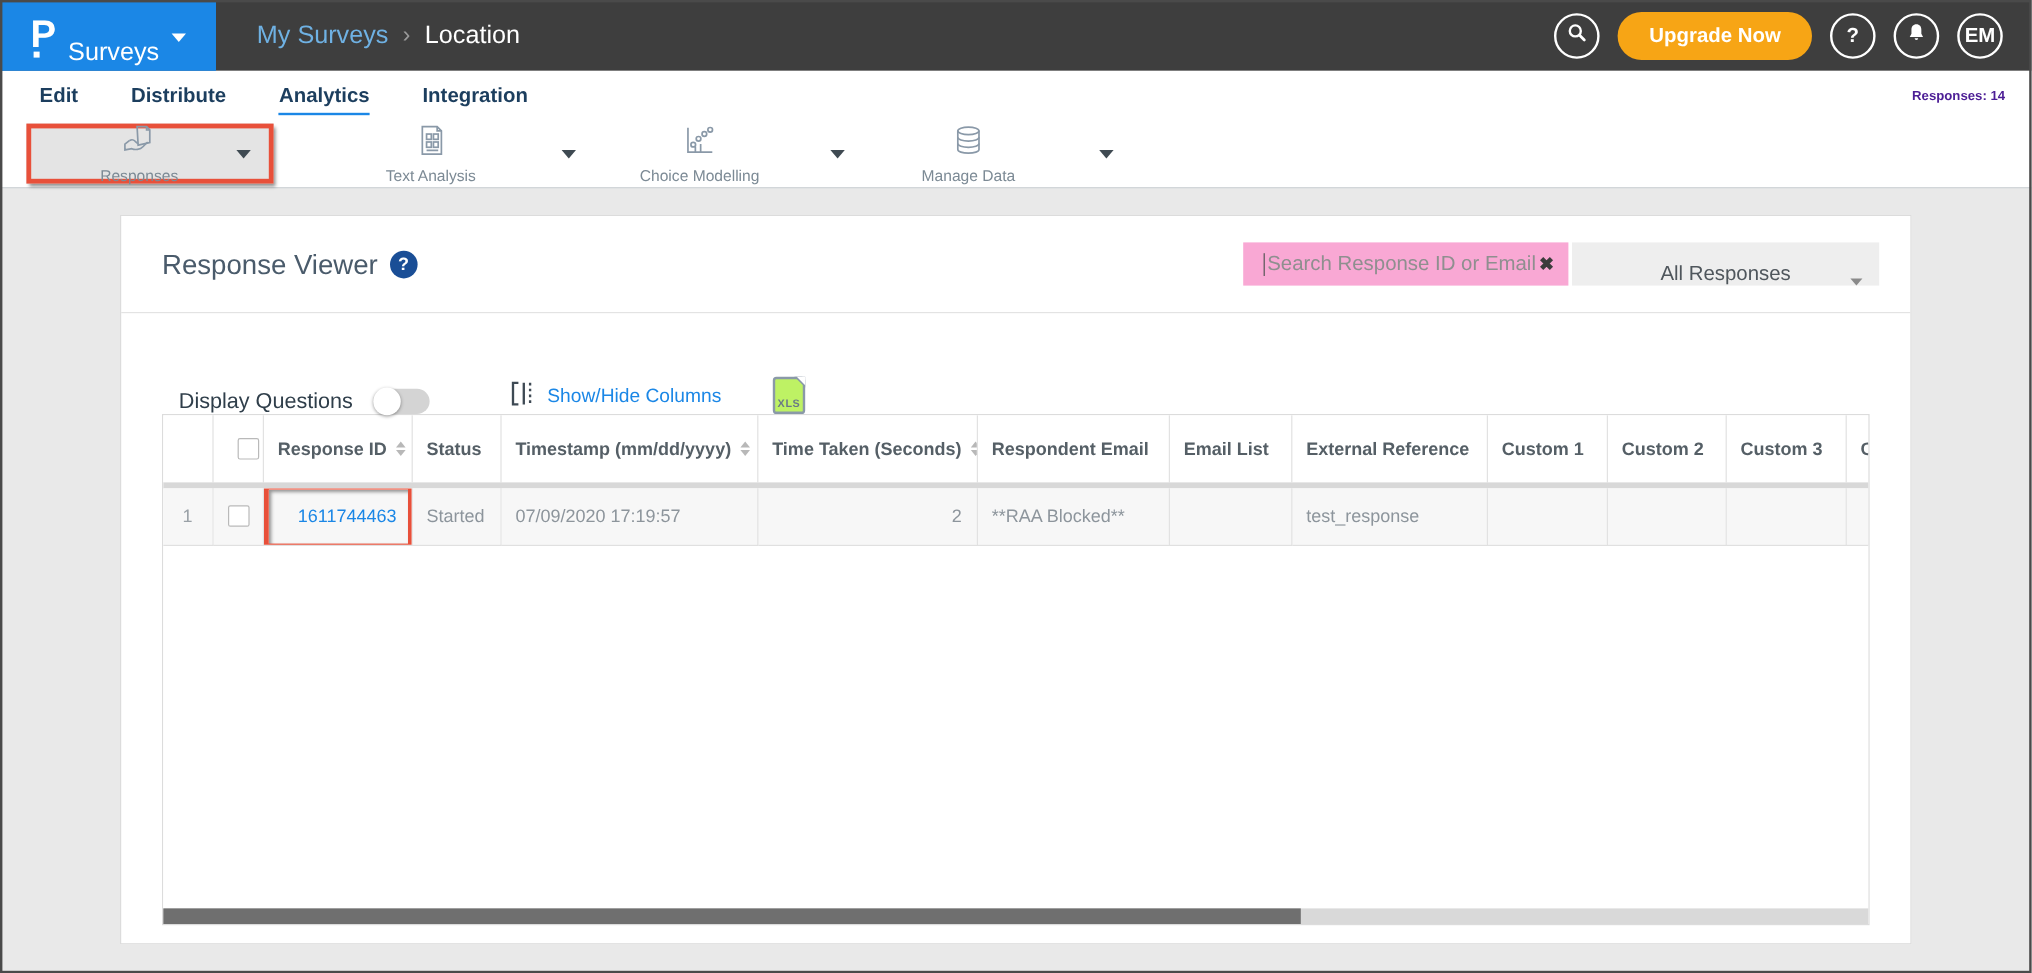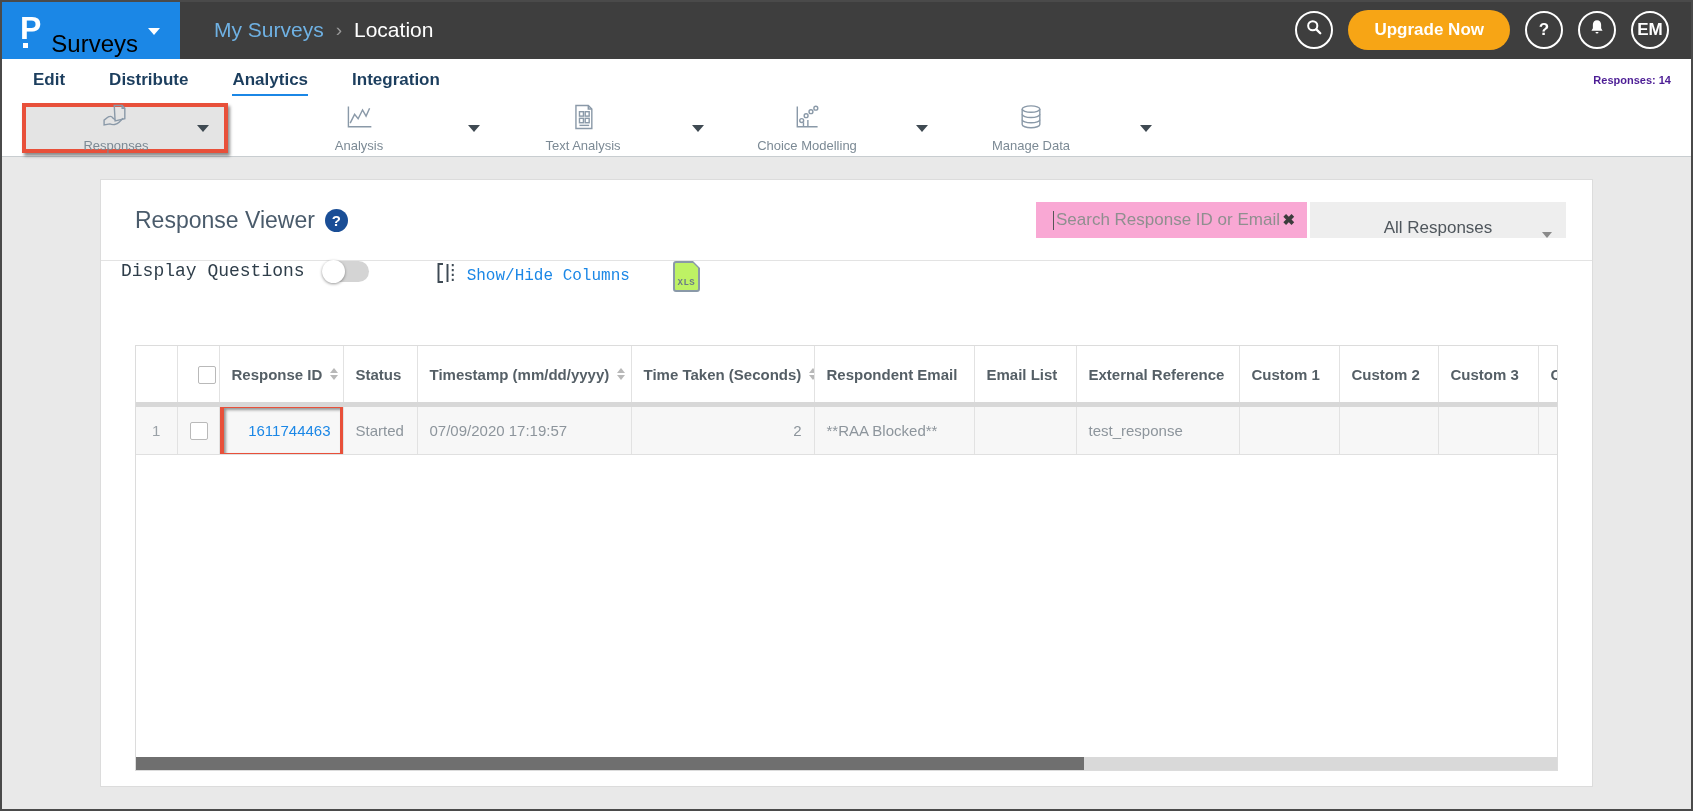--- a/index.html
+++ b/index.html
@@ -5,21 +5,21 @@
   * { margin:0; padding:0; box-sizing:border-box; }
   html,body { width:1693px; height:811px; overflow:hidden; background:#e9e9e9;
               font-family:"Liberation Sans", sans-serif; }
   .frame { position:fixed; inset:0; border:2px solid #4a4a4a; pointer-events:none; z-index:99; }
 
   
   .topbar { height:59px; background:#3e3e3e; display:flex; align-items:center; }
   .logo-box { width:180px; height:100%; background:#1b87e6; display:flex; align-items:center; justify-content:center; gap:10px; cursor:pointer; }
   .logo-p { color:#fff; font-size:32px; font-weight:bold; line-height:1; position:relative; top:-2px; }
   .logo-p::after { content:""; position:absolute; left:3px; bottom:-4px; width:5px; height:5px; background:#fff; }
-  .logo-text { color:#000000; font-size:24px;margin-top:28px; }
+  .logo-text { color:#ffffff; font-size:21px;margin-top:28px; }
   .caret-down { width:0; height:0; border-left:6px solid transparent; border-right:6px solid transparent; border-top:7px solid #fff; margin-top:3px; }
   .breadcrumb { margin-left:34px; font-size:21px; display:flex; align-items:center; gap:12px; }
   .bc-parent { color:#6fb1e3; cursor:pointer; }
   .bc-sep { color:#9a9a9a; font-size:19px; }
   .bc-current { color:#ffffff; }
   .top-right { margin-left:auto; display:flex; align-items:center; gap:15px; padding-right:24px; }
   .circle-btn { width:38px; height:38px; border:2px solid #fff; border-radius:50%; display:flex; align-items:center; justify-content:center; color:#fff; font-weight:bold; font-size:17px; cursor:pointer; background:transparent; }
   .upgrade-btn { height:40px; padding:0 26px; background:#f7a515; border:none; border-radius:20px; color:#fff; font-weight:bold; font-size:17px; cursor:pointer; font-family:"Liberation Sans", sans-serif; }
 
   
@@ -48,21 +48,21 @@
   .help-circle { width:23px; height:23px; border-radius:50%; background:#1a4e96; color:#fff; font-size:15px; font-weight:bold; display:flex; align-items:center; justify-content:center; cursor:pointer; }
   .head-right { margin-left:auto; display:flex; gap:3px; }
   .search-box { width:271px; height:36px; background:#f9a8d4; display:flex; align-items:center; padding:0 12px 0 17px; }
   .search-caret-line { width:1px; height:19px; background:#555; flex:none; }
   .search-box input { flex:1; min-width:0; border:none; outline:none; background:transparent; font-size:17px; color:#444; font-family:"Liberation Sans", sans-serif; padding-left:2px; }
   .search-box input::placeholder { color:#8f8f8f; opacity:1; }
   .clear-x { font-size:15px; color:#3c3c3c; font-weight:bold; cursor:pointer; }
   .filter-select { width:256px; height:36px; background:#eeeeee; display:flex; align-items:flex-end; justify-content:center; position:relative; font-size:17px; color:#4f565c; cursor:pointer; }
   .filter-select .caret { position:absolute; right:14px; width:0; height:0; border-left:5px solid transparent; border-right:5px solid transparent; border-top:6px solid #8a8a8a; }
 
-  .controls-row { height:84px; display:flex; align-items:flex-start; padding-left:20px; flex:none;font-family:Liberation Mono, monospace; }
+  .controls-row { height:84px; display:flex; align-items:flex-end; padding-left:48px; flex:none; }
   .dq-label { font-size:18px; color:#2f3e4a; }
   .toggle { width:47px; height:21px; border-radius:11px; background:#d4d4d4; position:relative; margin-left:17px; cursor:pointer; }
   .toggle .knob { position:absolute; left:0; top:-1px; width:23px; height:23px; border-radius:50%; background:#fff; box-shadow:0 1px 3px rgba(0,0,0,.4); }
   .cols-ctl { display:flex; align-items:center; gap:10px; margin-left:66px; cursor:pointer; }
   .cols-icon svg { stroke:#3e4a54; fill:none; }
   .cols-label { font-size:16px; color:#1b87e6; }
   .xls-btn { margin-left:43px; position:relative; width:27px; height:31px; border:2px solid #8a99a8; border-radius:3px; cursor:pointer; background:#bef264; }
   .xls-btn .fold { position:absolute; top:-2px; right:-2px; width:0; height:0; border-top:9px solid #8a99a8; border-left:9px solid transparent; }
   .xls-btn .fold::after{ content:""; position:absolute; top:-9px; left:-7px; width:0; height:0; border-top:7px solid #fff; border-left:7px solid transparent; }
   .xls-text { position:absolute; bottom:2px; left:0; right:0; text-align:center; font-size:9px; font-weight:bold; color:#6b7a87; letter-spacing:0.5px; }
@@ -153,32 +153,20 @@
           <path d="M24 2 v3.2 h3"></path>
           <path d="M8 15 l-4.5 3.5 v5.5 l6.5 -1.2 c3 1.4 8 1 10.5 -1.8 l4.5 -4.5"></path>
           <path d="M8 15 c2 -1 4.5 -0.5 5.5 1.2 l2.5 2"></path>
         </svg>
       </span>
       <span class="tool-label">Responses</span>
     </div>
     <span class="tool-caret"></span>
   </div>
 
-  <div class="tool-group">
-    <div class="tool-btn">
-      <span class="tool-icon">
-        <svg width="30" height="28" viewBox="0 0 34 30">
-          <path d="M5 3 v23 h26"></path>
-          <polyline points="7,22 12,12 16,17 21,7 25,14 29,5"></polyline>
-        </svg>
-      </span>
-      <span class="tool-label">Analysis</span>
-    </div>
-    <span class="tool-caret"></span>
-  </div>
 
   <div class="tool-group">
     <div class="tool-btn">
       <span class="tool-icon">
         <svg width="30" height="28" viewBox="0 0 34 30">
           <path d="M9 2 h14 l4 4 v22 h-18 z"></path>
           <path d="M23 2 v4 h4"></path>
           <rect x="13" y="9" width="4.5" height="5"></rect>
           <rect x="19.5" y="9" width="4.5" height="5"></rect>
           <rect x="13" y="16.5" width="4.5" height="5"></rect>

